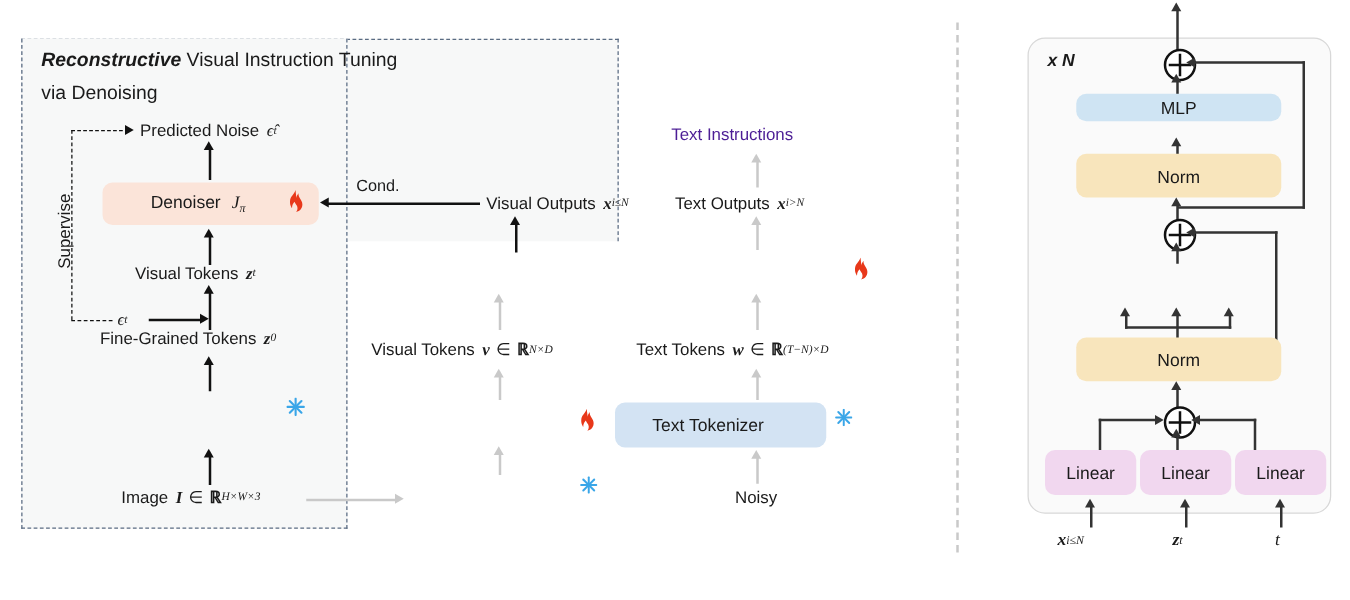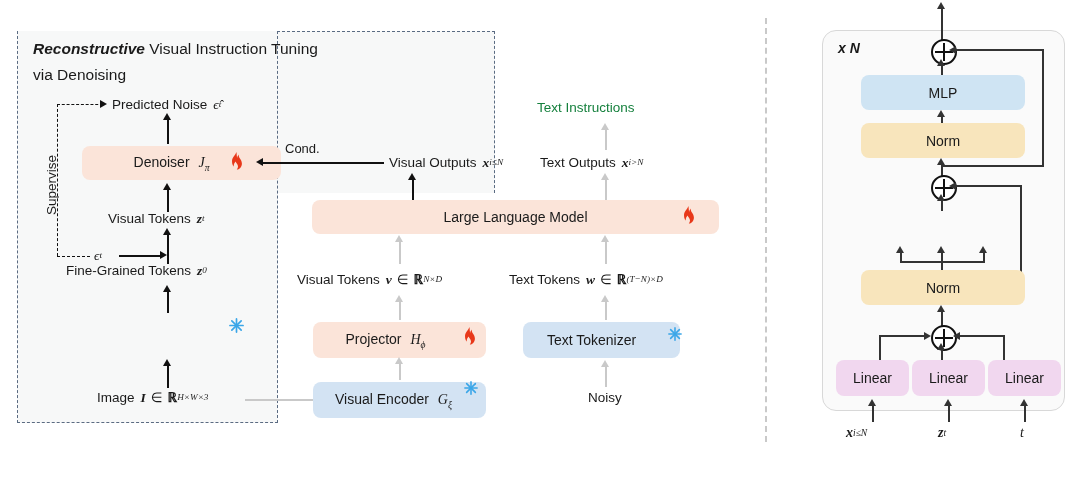--- a/index.html
+++ b/index.html
@@ -60,21 +60,21 @@
 
   
   .icon{position:absolute;display:block;}
 
   
   .mi{font-family:"Liberation Serif", serif;font-style:italic;}
   .mb{font-family:"Liberation Serif", serif;font-style:italic;font-weight:bold;}
   .ms{font-family:"Liberation Serif", serif;}
   .sup{font-size:0.68em;vertical-align:super;}
   .sub{font-size:0.68em;vertical-align:sub;}
-  .grey-txt{color:#15803d;}
+  .grey-txt{color:#4c1d95;}
 
   .cap{position:absolute;font-family:"Liberation Serif", serif;
        font-size:17px;color:#111;white-space:nowrap;}
   .cap .sc{font-variant:small-caps;font-weight:bold;}
 
   .hdr1{position:absolute;font-size:15.5px;white-space:nowrap;}
   .hdr1 b{font-style:italic;font-weight:bold;}
   .supervise{position:absolute;font-size:13.5px;white-space:nowrap;
              transform-origin:0 0;}
   .xn{position:absolute;font-size:14px;font-weight:bold;font-style:italic;}
@@ -105,21 +105,21 @@
 
   <div class="lbl" style="left:112px;top:97px;">
     <span>Predicted Noise</span>
     <span class="mi" style="margin-left:6px;">ϵ̂</span>
       <span class="mi sub">t</span>
   </div>
 
   <div class="arrL" style="left:167px;top:118px;width:1.8px;height:26px;"></div>
   <div class="head up" style="left:163px;top:113px;"></div>
 
-  <div class="box peach" style="left:82px;top:146px;width:199px;height:34px;">
+  <div class="box peach" style="left:82px;top:146px;width:173px;height:34px;">
     <span style="position:relative;left:-10px;">
       <span>Denoiser</span>
       <span class="ms" style="margin-left:5px;font-style:italic;">J</span><span class="mi sub">π</span>
     </span>
   </div>
 
   <svg class="icon" style="left:229px;top:152px;" width="15" height="19" viewBox="0 0 15 19">
     <path d="M7.5 0 C6 4 3.2 5 3 9 C2.8 12.5 4.6 14.5 4.6 14.5 C4.6 12 5.6 10.6 6.6 9.4 C7.2 11.3 8.9 12.1 9 14.3 C9.1 16.2 7.8 17.6 7.8 17.6 C11.2 17 13 14.3 12.9 11.4 C12.8 7.6 9.4 6.3 9.8 2.6 C8.9 3.8 8.2 5 8.1 6.3 C7.9 4 7.5 2 7.5 0 Z" fill="#e8381a"></path>
   </svg>
 
@@ -147,21 +147,21 @@
   <div class="lbl" style="left:94px;top:248px;">
     <span class="mi">ϵ</span>
       <span class="mi sub">t</span>
   </div>
   <div class="arrL" style="left:119px;top:255px;width:44px;height:1.8px;"></div>
   <div class="head right" style="left:160px;top:251px;"></div>
 
   <div class="arrL" style="left:167px;top:233px;width:1.8px;height:31px;"></div>
   <div class="head up" style="left:163px;top:228px;"></div>
 
-  <div class="lbl" style="left:66px;top:263px;">
+  <div class="lbl" style="left:80px;top:263px;">
     <span>Fine-Grained Tokens</span>
     <span class="mb" style="margin-left:6px;">z</span>
       <span class="mi sub">0</span>
   </div>
 
   <div class="arrL" style="left:167px;top:290px;width:1.8px;height:23px;"></div>
   <div class="head up" style="left:163px;top:285px;"></div>
 
   <svg class="icon" style="left:229px;top:318px;" width="15" height="15" viewBox="0 0 16 16">
     <g stroke="#3aa6e8" stroke-width="1.8" stroke-linecap="round">
@@ -179,36 +179,24 @@
     <span>Image</span>
     <span class="mb" style="margin-left:6px;">I</span>
     <span class="ms" style="margin:0 5px;">∈</span>
     <span class="ms" style="font-weight:bold;">ℝ</span>
       <span class="mi sup">H×W×3</span>
   </div>
 
   <div class="arrL grey" style="left:245px;top:399px;width:74px;height:1.6px;"></div>
   <div class="head right grey" style="left:316px;top:395px;"></div>
 
-  <div class="box peach" style="left:313px;top:322px;width:173px;height:36px;">
-    <span style="position:relative;left:-14px;">
-      <span>Projector</span>
-      <span class="ms" style="margin-left:5px;font-style:italic;">H</span><span class="mi sub">ϕ</span>
-    </span>
-  </div>
   <svg class="icon" style="left:462px;top:327px;" width="15" height="19" viewBox="0 0 15 19">
     <path d="M7.5 0 C6 4 3.2 5 3 9 C2.8 12.5 4.6 14.5 4.6 14.5 C4.6 12 5.6 10.6 6.6 9.4 C7.2 11.3 8.9 12.1 9 14.3 C9.1 16.2 7.8 17.6 7.8 17.6 C11.2 17 13 14.3 12.9 11.4 C12.8 7.6 9.4 6.3 9.8 2.6 C8.9 3.8 8.2 5 8.1 6.3 C7.9 4 7.5 2 7.5 0 Z" fill="#e8381a"></path>
   </svg>
 
-  <div class="box blue" style="left:313px;top:382px;width:173px;height:36px;">
-    <span style="position:relative;left:-6px;">
-      <span>Visual Encoder</span>
-      <span class="ms" style="margin-left:5px;font-style:italic;">G</span><span class="mi sub">ξ</span>
-    </span>
-  </div>
   <svg class="icon" style="left:464px;top:381px;" width="14" height="14" viewBox="0 0 16 16">
     <g stroke="#3aa6e8" stroke-width="1.8" stroke-linecap="round">
       <line x1="8" y1="1" x2="8" y2="15"></line>
         <line x1="1" y1="8" x2="15" y2="8"></line>
       <line x1="3" y1="3" x2="13" y2="13"></line>
         <line x1="13" y1="3" x2="3" y2="13"></line>
     </g>
   </svg>
 
   <div class="arrL grey" style="left:399px;top:362px;width:1.6px;height:18px;"></div>
@@ -221,23 +209,20 @@
     <span class="ms" style="font-weight:bold;">ℝ</span>
       <span class="mi sup">N×D</span>
   </div>
 
   <div class="arrL grey" style="left:399px;top:300px;width:1.6px;height:20px;"></div>
   <div class="head up grey" style="left:395px;top:295px;"></div>
 
   <div class="arrL grey" style="left:399px;top:240px;width:1.6px;height:24px;"></div>
   <div class="head up grey" style="left:395px;top:235px;"></div>
 
-  <div class="box peach" style="left:312px;top:200px;width:407px;height:34px;">
-    <span>Large Language Model</span>
-  </div>
   <svg class="icon" style="left:681px;top:206px;" width="15" height="19" viewBox="0 0 15 19">
     <path d="M7.5 0 C6 4 3.2 5 3 9 C2.8 12.5 4.6 14.5 4.6 14.5 C4.6 12 5.6 10.6 6.6 9.4 C7.2 11.3 8.9 12.1 9 14.3 C9.1 16.2 7.8 17.6 7.8 17.6 C11.2 17 13 14.3 12.9 11.4 C12.8 7.6 9.4 6.3 9.8 2.6 C8.9 3.8 8.2 5 8.1 6.3 C7.9 4 7.5 2 7.5 0 Z" fill="#e8381a"></path>
   </svg>
 
   <div class="lbl grey-txt" style="left:537px;top:100px;">Text Instructions</div>
 
   <div class="arrL grey" style="left:605px;top:128px;width:1.6px;height:22px;"></div>
   <div class="head up grey" style="left:601px;top:123px;"></div>
 
   <div class="lbl" style="left:540px;top:155px;">
@@ -253,21 +238,21 @@
     <span>Text Tokens</span>
     <span class="mb" style="margin-left:6px;">w</span>
     <span class="ms" style="margin:0 5px;">∈</span>
     <span class="ms" style="font-weight:bold;">ℝ</span>
       <span class="mi sup">(T−N)×D</span>
   </div>
 
   <div class="arrL grey" style="left:605px;top:240px;width:1.6px;height:24px;"></div>
   <div class="head up grey" style="left:601px;top:235px;"></div>
 
-  <div class="box blue" style="left:523px;top:322px;width:157px;height:36px;">
+  <div class="box blue" style="left:492px;top:322px;width:169px;height:36px;">
     <span style="position:relative;left:-10px;">Text Tokenizer</span>
   </div>
   <svg class="icon" style="left:668px;top:327px;" width="14" height="14" viewBox="0 0 16 16">
     <g stroke="#3aa6e8" stroke-width="1.8" stroke-linecap="round">
       <line x1="8" y1="1" x2="8" y2="15"></line>
         <line x1="1" y1="8" x2="15" y2="8"></line>
       <line x1="3" y1="3" x2="13" y2="13"></line>
         <line x1="13" y1="3" x2="3" y2="13"></line>
     </g>
   </svg>
@@ -291,21 +276,21 @@
 
   <div class="plus" style="left:931px;top:39px;"></div>
 
   <div class="arrL mid" style="left:953px;top:49px;width:91px;height:2px;"></div>
   <div class="head left mid" style="left:949px;top:45.5px;"></div>
   <div class="arrL mid" style="left:1042px;top:49px;width:2px;height:118px;"></div>
   <div class="arrL mid" style="left:942px;top:165px;width:102px;height:2px;"></div>
 
   <div class="arrL mid" style="left:941px;top:64px;width:2px;height:12px;"></div>
   <div class="head up mid" style="left:937px;top:59px;"></div>
-  <div class="box lblue" style="left:861px;top:75px;width:164px;height:35px;">
+  <div class="box lblue" style="left:861px;top:75px;width:164px;height:22px;">
     <span>MLP</span>
   </div>
 
   <div class="arrL mid" style="left:941px;top:115px;width:2px;height:9px;"></div>
   <div class="head up mid" style="left:937px;top:110px;"></div>
   <div class="box yellow" style="left:861px;top:123px;width:164px;height:35px;">
     <span>Norm</span>
   </div>
 
   <div class="arrL mid" style="left:941px;top:163px;width:2px;height:23px;"></div>

